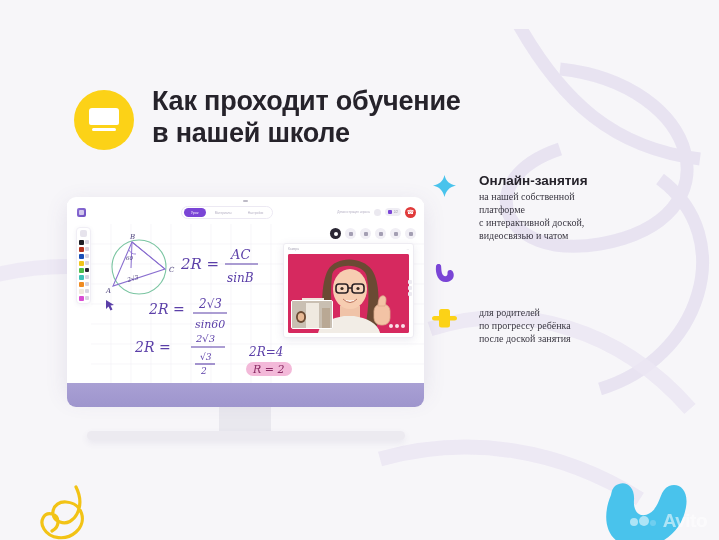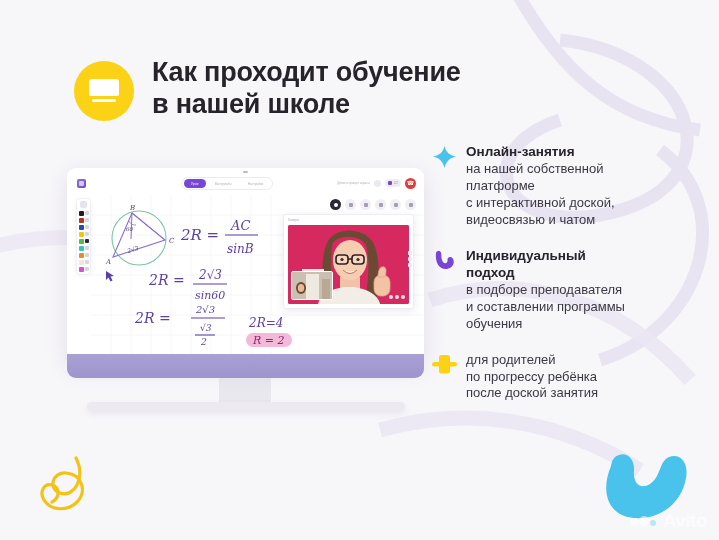--- a/index.html
+++ b/index.html
@@ -1,21 +1,21 @@
 <!DOCTYPE html>
 <html><head>
 <meta charset="utf-8">
 <style>
   html,body{margin:0;padding:0;}
   body{
     width:719px;height:540px;overflow:hidden;position:relative;
     background:#f7f6f9;
     font-family:"Liberation Sans","DejaVu Sans",sans-serif;
   }
-  .stage{position:absolute;inset:0;overflow:hidden;}
+  .stage{position:absolute;inset:0;overflow:hidden;margin-top:29px;}
 
   
   .bg-svg{position:absolute;inset:0;width:719px;height:540px;}
 
   
   .header{position:absolute;left:74px;top:57px;display:flex;align-items:flex-start;gap:18px;}
   .header-badge{
     width:60px;height:60px;border-radius:50%;background:#fcd217;
     display:flex;align-items:center;justify-content:center;flex:none;
     margin-top:4px;
@@ -146,29 +146,29 @@
   .vdots{position:absolute;right:4px;bottom:5px;display:flex;gap:2px;}
   .vdots i{display:block;width:4px;height:4px;border-radius:50%;background:rgba(255,255,255,.85);}
   .vside{
     position:absolute;right:1px;top:36px;width:5px;height:22px;
     display:flex;flex-direction:column;gap:2px;align-items:center;
   }
   .vside i{display:block;width:4px;height:4px;border-radius:1px;background:#eceaf1;}
 
   
   .features{position:absolute;left:432px;top:143px;width:250px;}
-  .feature{display:flex;gap:9px;margin-bottom:18px;}
+  .feature{display:flex;gap:22px;margin-bottom:18px;}
   .f-icon{flex:none;width:25px;height:25px;position:relative;margin-top:2px;}
   .f-text{padding-top:1px;}
   .f-title{
     font-size:13.5px;font-weight:bold;color:#26232b;line-height:1.22;
     white-space:pre-line;margin:0 0 1px 0;
   }
   .f-body{
-    font-size:13px;color:#3b3843;line-height:1.30;white-space:pre-line;margin:0;
+    font-size:10px;color:#3b3843;line-height:1.30;white-space:pre-line;margin:0;font-family:Liberation Serif, serif;
   }
 
   
   .avito{
     position:absolute;right:12px;bottom:8px;display:flex;align-items:center;gap:7px;
     opacity:.55;
   }
   .avito-marks{display:flex;gap:1px;align-items:flex-end;}
   .avito-marks i{display:block;border-radius:50%;background:#fff;}
   .avito-text{
@@ -436,27 +436,20 @@
 видеосвязью и чатом</p>
       </div>
     </div>
 
     <div class="feature">
       <div class="f-icon">
         <svg viewBox="0 0 25 25" width="25" height="25">
           <path d="M4 4 C 3 13, 7 21, 15 20 C 21 19, 23 14, 21 10 C 19.5 7, 15 7.5, 15.5 11.5 C 15.8 14, 13 15.5, 11 13 C 9 10.5, 9.5 6, 9 3.5 C 8.6 1.4, 4.4 1.3, 4 4 Z" fill="#7a45d6"></path>
         </svg>
       </div>
-      <div class="f-text">
-        <p class="f-title">Индивидуальный
-подход</p>
-        <p class="f-body">в подборе преподавателя
-и составлении программы
-обучения</p>
-      </div>
     </div>
 
     <div class="feature">
       <div class="f-icon">
         <svg viewBox="0 0 25 25" width="25" height="25">
           <path d="M9.5 2 h6 a2.5 2.5 0 0 1 2.5 2.5 v4.5 h4.5 a2.5 2.5 0 0 1 2.5 2.5 v-0.5 a2.5 2.5 0 0 1 -2.5 2.5 h-4.5 v4.5 a2.5 2.5 0 0 1 -2.5 2.5 h-6 a2.5 2.5 0 0 1 -2.5 -2.5 v-4.5 h-4.5 a2.5 2.5 0 0 1 -2.5 -2.5 v0.5 a2.5 2.5 0 0 1 2.5 -2.5 h4.5 v-4.5 a2.5 2.5 0 0 1 2.5 -2.5 Z" fill="#fcd217"></path>
         </svg>
       </div>
       <div class="f-text">
         <p class="f-body">для родителей

